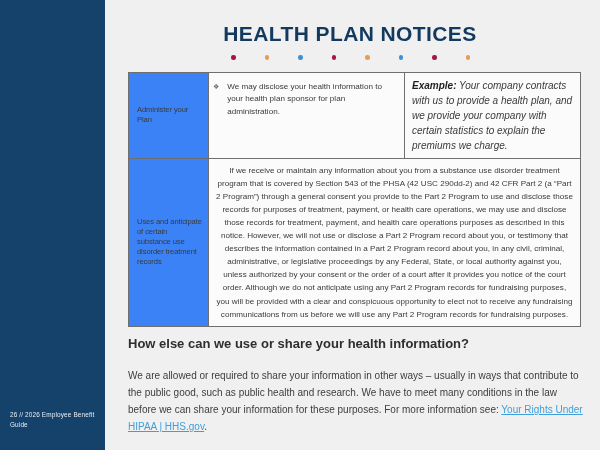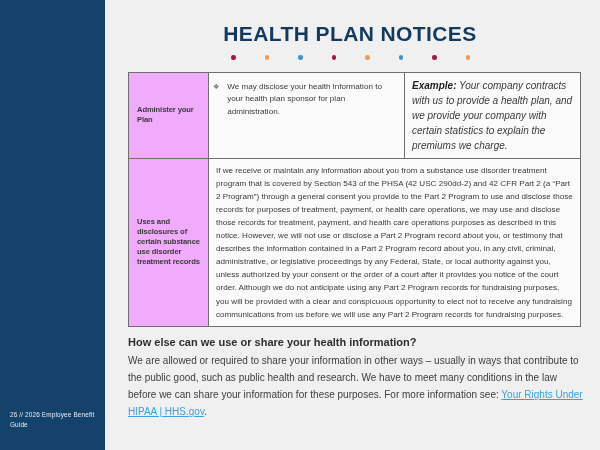--- a/index.html
+++ b/index.html
@@ -84,22 +84,22 @@
   }
 
   .notice-table td {
     border: 1px solid #6f6f6f;
     vertical-align: top;
     padding: 5px 6px;
     color: #3a3a3a;
   }
 
   .label-cell {
-    background: #f0abfc;
-    font-weight: 700;
+    background: #3b82f6;
+    font-weight: 400;
     font-size: 7.6px;
     line-height: 1.32;
     color: #141414;
     vertical-align: middle !important;
     padding-left: 8px !important;
     letter-spacing: -0.1px;
   }
 
   .bullet-cell {
     font-size: 8.1px;
@@ -131,40 +131,40 @@
   .example-cell b {
     font-style: italic;
     font-weight: 700;
     color: #1f1f1f;
   }
 
   .body-cell {
     font-size: 8.1px;
     line-height: 1.62;
     padding: 5px 7px 5px 7px !important;
-    text-align: left;
+    text-align: center;
   }
 
   
   .col-label  { width: 80px; }
   .col-mid    { width: 196px; }
   .col-right  { width: 176px; }
 
   
   .lower {
     margin: 9px 0 0 23px;
     width: 455px;
     color: #3d3d3d;
   }
 
   .lower-heading {
-    font-size: 11px;
+    font-size: 13px;
     font-weight: 700;
     color: #2e2e2e;
-    margin-bottom: 4px;
+    margin-bottom: 16px;
   }
 
   .lower-body {
     font-size: 10px;
     line-height: 1.72;
   }
 
   .hipaa-link {
     color: #3f9fdd;
     text-decoration: underline;
@@ -207,21 +207,21 @@
             <span class="bullet-glyph">❖</span>
             <span class="bullet-text">We may disclose your health information to your health plan sponsor for plan administration.</span>
           </div>
         </td>
         <td class="example-cell">
           <b>Example:</b>
           <span>Your company contracts with us to provide a health plan, and we provide your company with certain statistics to explain the premiums we charge.</span>
         </td>
       </tr>
       <tr>
-        <td class="label-cell">Uses and disclosures of certain substance use disorder treatment records</td>
+        <td class="label-cell">Uses and anticipate of certain substance use disorder treatment records</td>
         <td class="body-cell" colspan="2">If we receive or maintain any information about you from a substance use disorder treatment program that is covered by Section 543 of the PHSA (42 USC 290dd-2) and 42 CFR Part 2 (a “Part 2 Program”) through a general consent you provide to the Part 2 Program to use and disclose those records for purposes of treatment, payment, or health care operations, we may use and disclose those records for treatment, payment, and health care operations purposes as described in this notice. However, we will not use or disclose a Part 2 Program record about you, or testimony that describes the information contained in a Part 2 Program record about you, in any civil, criminal, administrative, or legislative proceedings by any Federal, State, or local authority against you, unless authorized by your consent or the order of a court after it provides you notice of the court order. Although we do not anticipate using any Part 2 Program records for fundraising purposes, you will be provided with a clear and conspicuous opportunity to elect not to receive any fundraising communications from us before we will use any Part 2 Program records for fundraising purposes.</td>
       </tr>
     </tbody>
   </table>
 
   <div class="lower">
     <div class="lower-heading">How else can we use or share your health information?</div>
     <div class="lower-body">
       <span>We are allowed or required to share your information in other ways – usually in ways that contribute to the public good, such as public health and research.  We have to meet many conditions in the law before we can share your information for these purposes.  For more information see: </span><a class="hipaa-link">Your Rights Under HIPAA | HHS.gov</a><span>.</span>
     </div>

